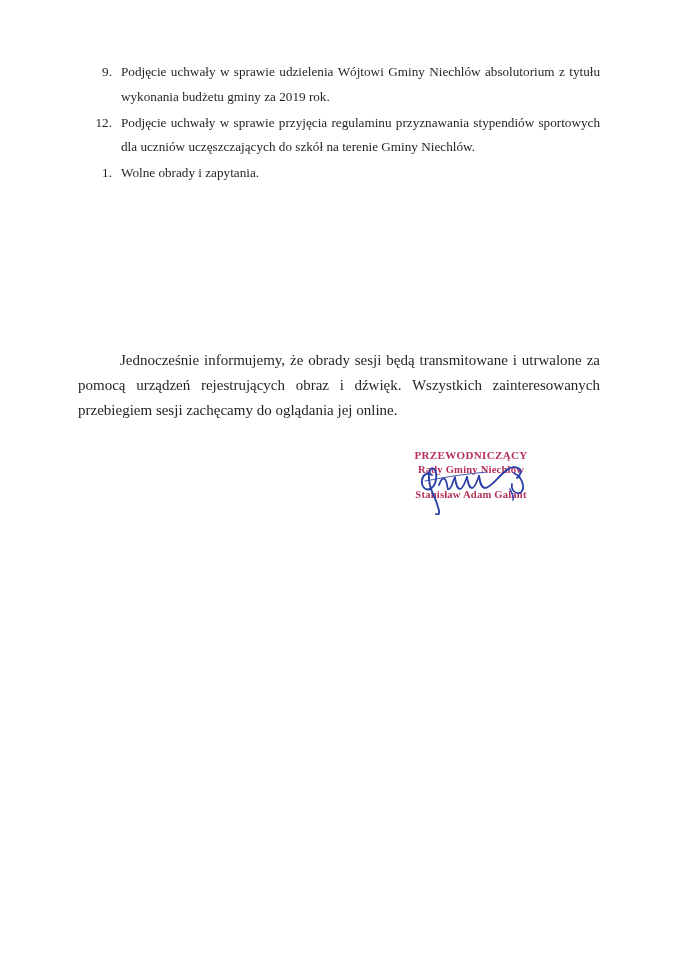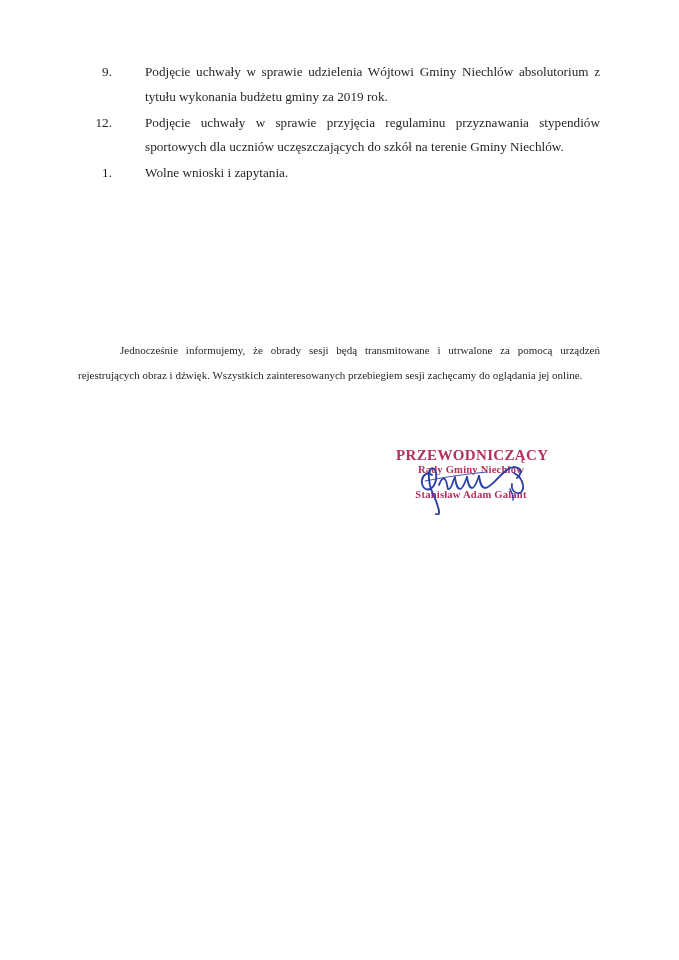--- a/index.html
+++ b/index.html
@@ -43,51 +43,50 @@
     line-height: 24.5px;
     white-space: nowrap;
   }
   .agenda-text {
     flex: 1 1 auto;
     font-size: 13.2px;
     line-height: 24.5px;
     text-align: justify;
     text-justify: inter-word;
     hyphens: none;
-    margin-left: 24px;
   }
   .agenda-item.short .agenda-text {
     text-align: left;
   }
 
   
   .body-para {
     position: absolute;
     left: 78px;
-    top: 338px;
+    top: 348px;
     width: 522px;
-    font-size: 11px;
+    font-size: 15px;
     line-height: 25px;
     text-align: justify;
     text-justify: inter-word;
     text-indent: 42px;
   }
 
   
   .sig-block {
     position: absolute;
     left: 396px;
     top: 449px;
     width: 150px;
     height: 66px;
   }
   .stamp-line1 {
     font-family: "Liberation Serif", "DejaVu Serif", serif;
     font-weight: bold;
-    font-size: 15px;
+    font-size: 11px;
     letter-spacing: 0.35px;
     color: #b5315a;
     text-align: center;
     line-height: 13px;
     white-space: nowrap;
   }
   .stamp-line2 {
     font-family: "Liberation Serif", "DejaVu Serif", serif;
     font-weight: bold;
     font-size: 10.6px;
@@ -132,21 +131,21 @@
 
 
 
     <div class="agenda-item">
       <div class="agenda-num">12.</div>
       <div class="agenda-text">Podjęcie uchwały w sprawie przyjęcia regulaminu przyznawania stypendiów sportowych dla uczniów uczęszczających do szkół na terenie Gminy Niechlów.</div>
     </div>
 
     <div class="agenda-item short">
       <div class="agenda-num">1.</div>
-      <div class="agenda-text">Wolne wnioski i zapytania.</div>
+      <div class="agenda-text">Wolne obrady i zapytania.</div>
     </div>
 
 
   </div>
 
   <div class="body-para">Jednocześnie informujemy, że obrady sesji będą transmitowane i utrwalone za pomocą urządzeń rejestrujących obraz i dźwięk. Wszystkich zainteresowanych przebiegiem sesji zachęcamy do oglądania jej online.</div>
 
   <div class="sig-block">
     <div class="stamp-line1">PRZEWODNICZĄCY</div>
     <div class="stamp-line2">Rady Gminy Niechlów</div>

